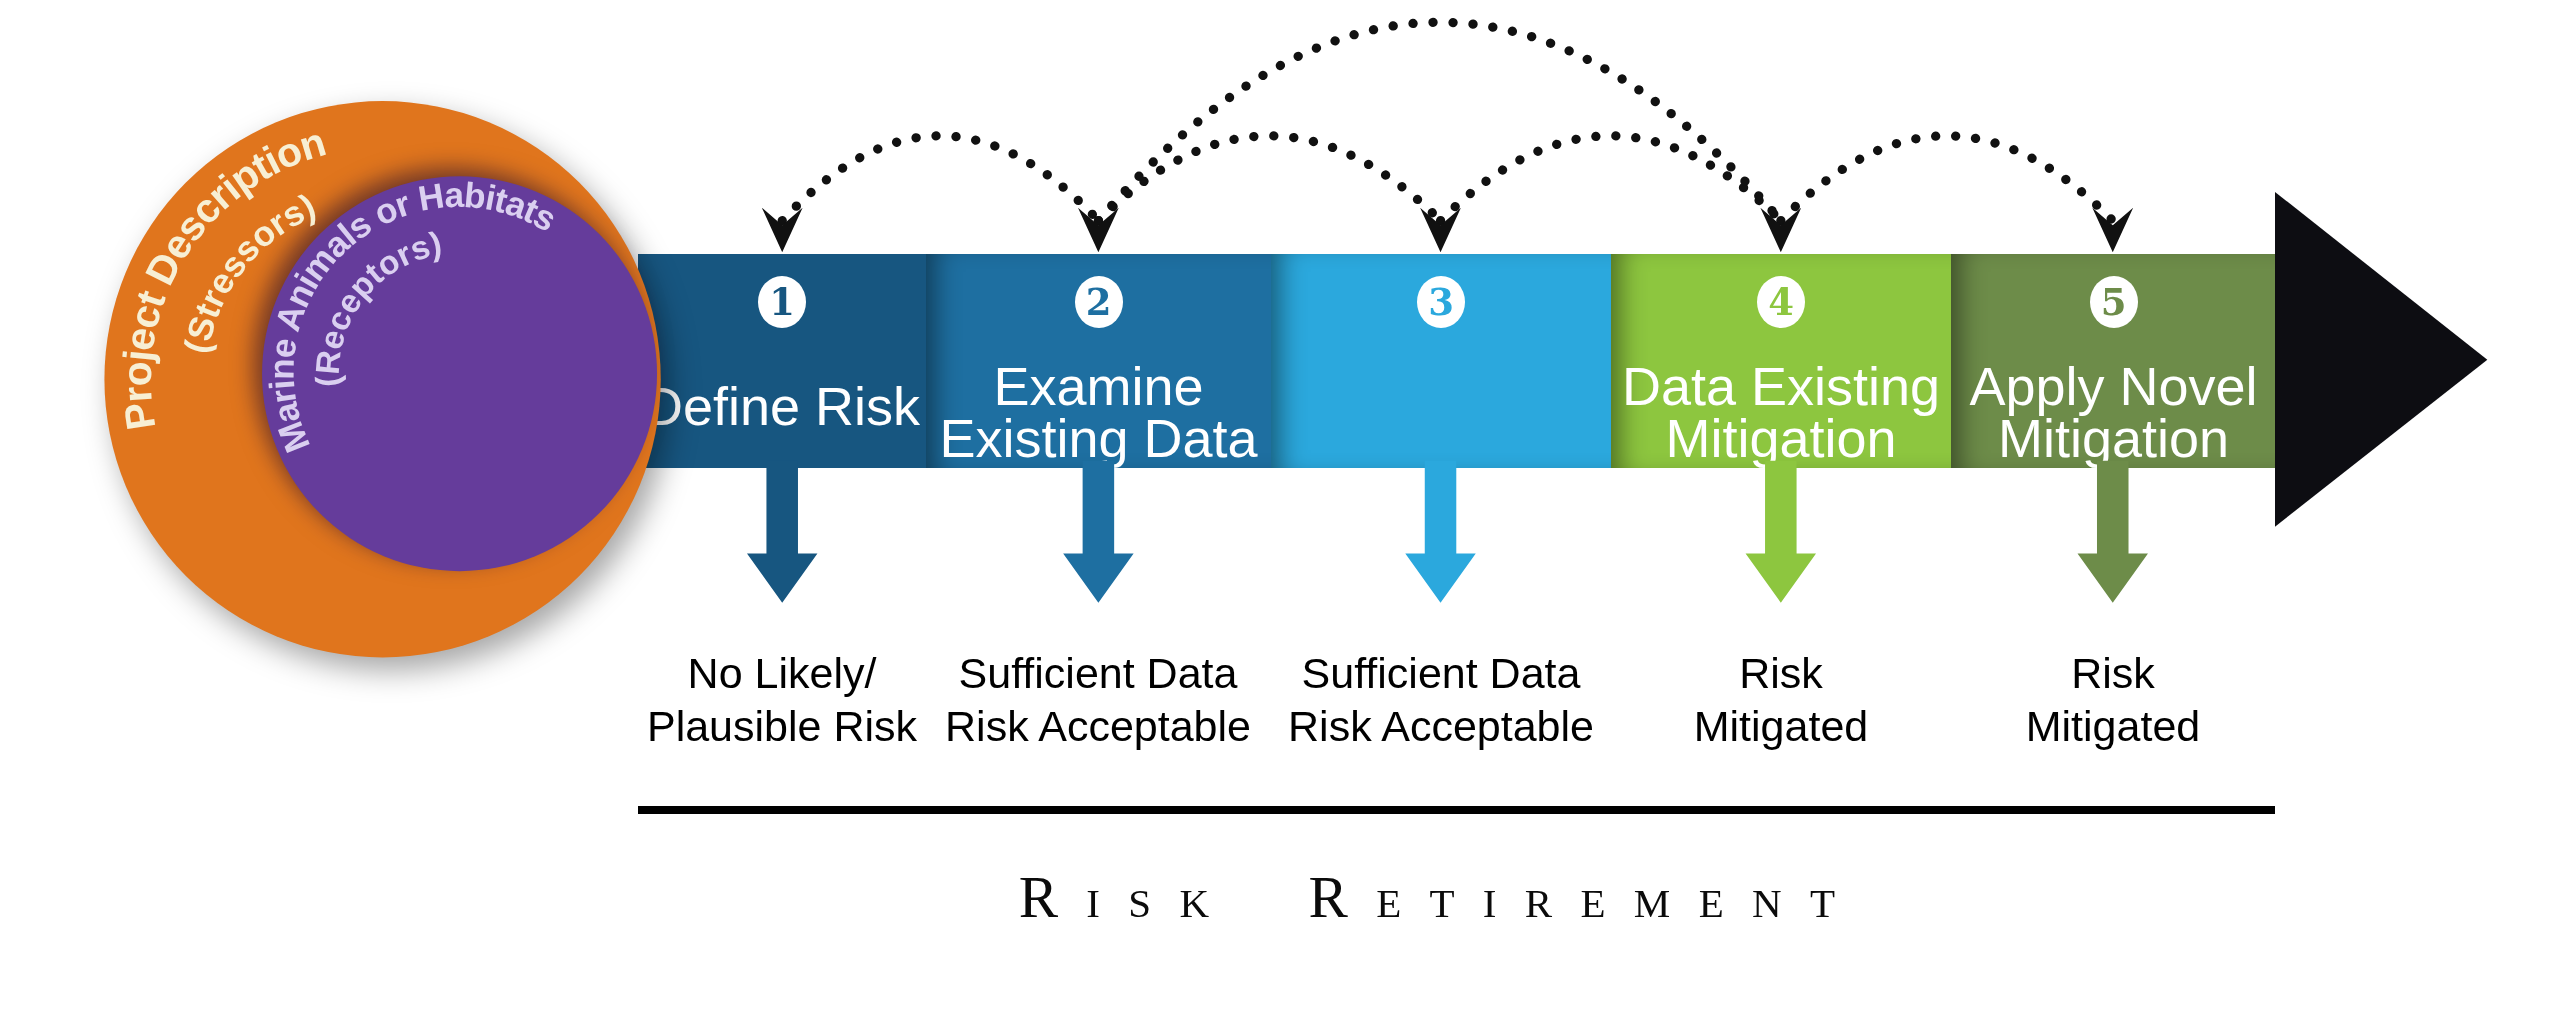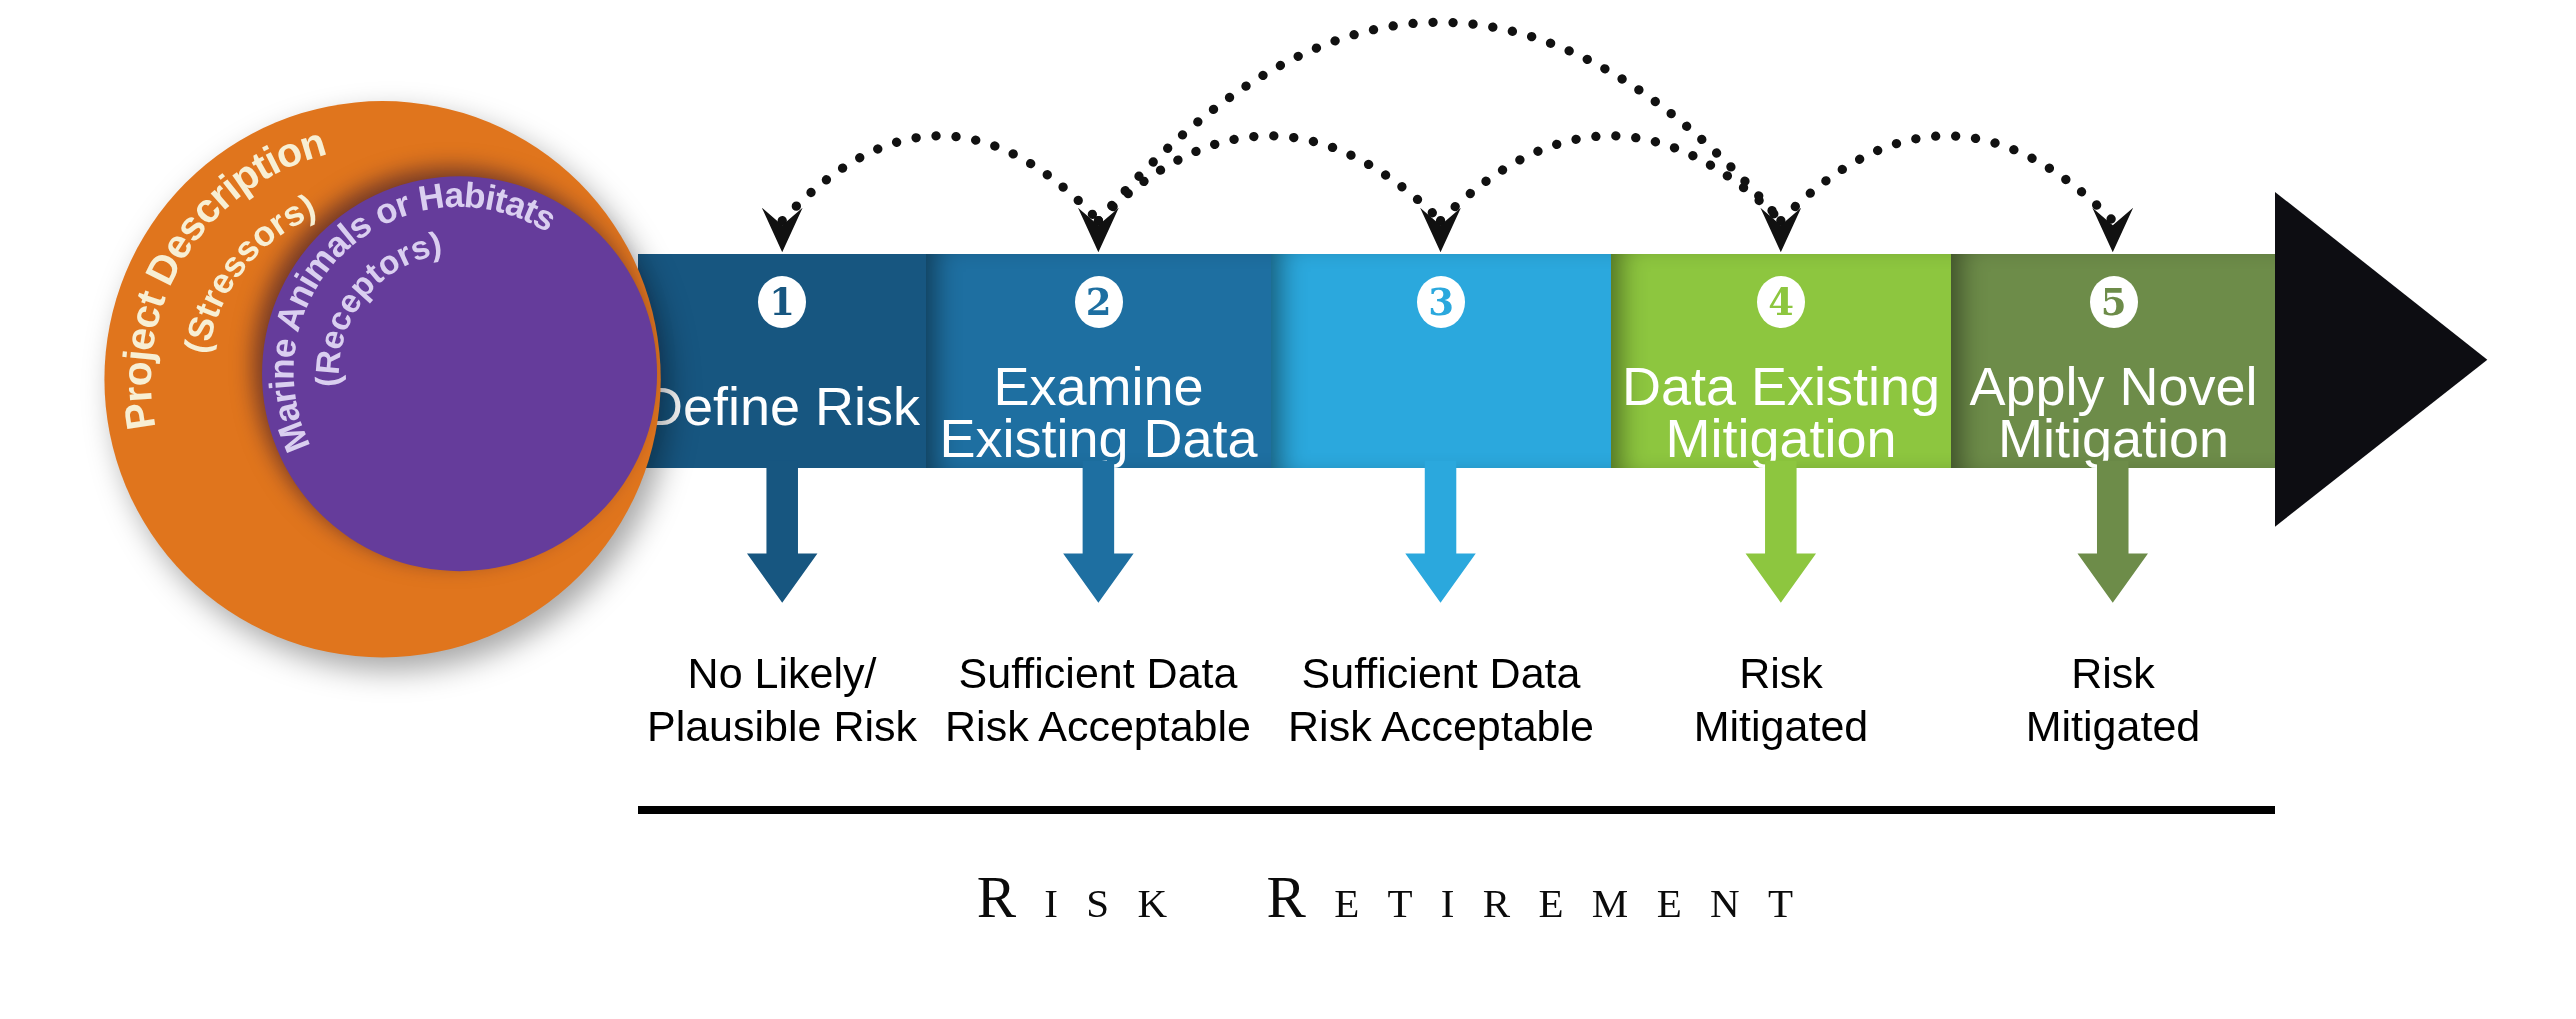--- a/index.html
+++ b/index.html
@@ -28,21 +28,21 @@
   }
   .box-title.single{margin-top:52px;}
   
   .outcome{
     position:absolute;top:647px;width:408px;
     font-size:43px;line-height:53px;color:#000000;text-align:center;white-space:pre-line;
   }
   
   .rule{position:absolute;left:638px;top:806px;width:1637px;height:8.3px;background:#000000;}
   .footer-label{
-    position:absolute;left:935px;top:863px;width:928px;text-align:center;
+    position:absolute;left:977px;top:863px;width:928px;text-align:center;
     font-family:"Liberation Serif",serif;font-variant:small-caps;
     font-size:59px;letter-spacing:0.48em;word-spacing:28px;color:#0b0b0b;
   }
   
   .arc-text{font-family:"Liberation Sans",sans-serif;font-weight:bold;}
   .venn-outer-circle{filter:drop-shadow(10px 14px 16px rgba(0,0,0,0.35));}
   .venn-inner-circle{filter:drop-shadow(-9px -9px 12px rgba(25,8,45,0.55));}
 </style>
 </head>
 <body>

